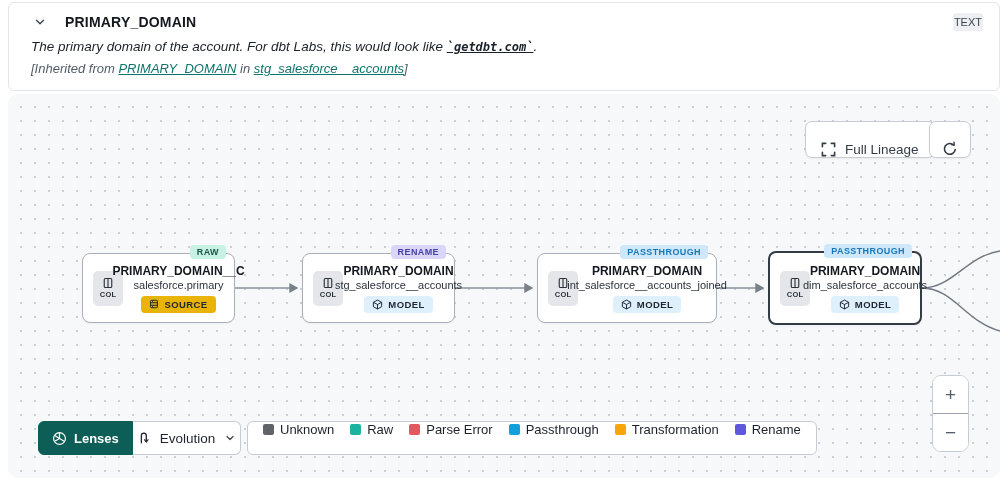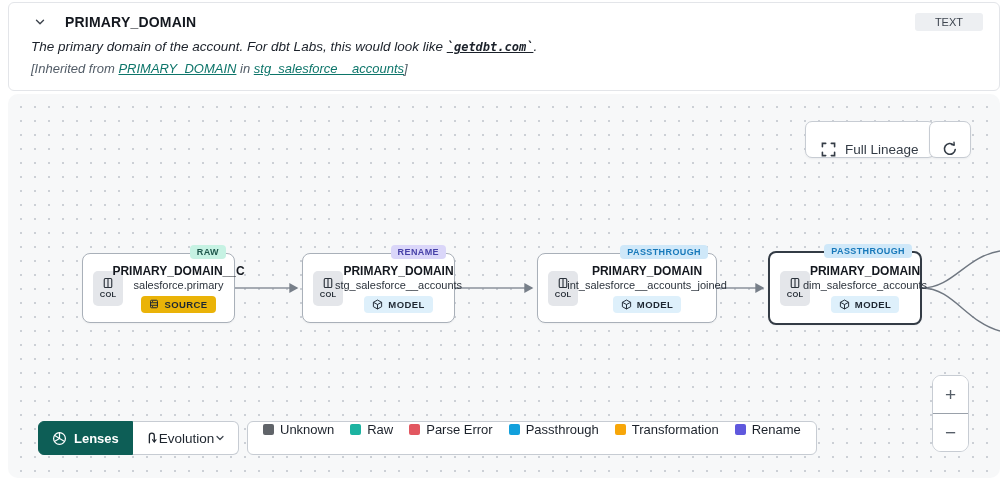--- a/index.html
+++ b/index.html
@@ -9,21 +9,21 @@
   .header-card {
     position:absolute; left:8px; top:2px; width:992px; height:89px;
     background:#ffffff; border:1px solid #e3e5e9; border-radius:6px;
     padding:10px 16px 8px 22px;
   }
   .header-row { display:flex; align-items:center; }
   .chevron-btn { background:none; border:none; cursor:pointer; padding:2px; margin-right:16px; display:flex; align-items:center; color:#3c434c; }
   .header-title { font-size:14px; font-weight:bold; color:#14181f; letter-spacing:.2px; }
   .type-badge {
     margin-left:auto; background:#edeff2; color:#3f4650; font-size:11px; font-weight:500;
-    padding:3px 20px; border-radius:3px;
+    padding:3px 1px; border-radius:3px;
   }
   .description { margin-top:8px; font-size:13.5px; font-style:italic; color:#1b212a; }
   .description .code { font-family:"DejaVu Sans Mono", monospace; font-weight:bold; font-size:12px;text-decoration:underline; }
   .inherited { margin-top:7px; font-size:13px; font-style:italic; color:#525c67; }
   .inherited a { color:#0d756a; text-decoration:underline; cursor:pointer; }
 
   
   .canvas {
     position:absolute; left:8px; top:94px; width:992px; height:384px;
     background:#f7f8f9; border-radius:10px;
@@ -80,21 +80,21 @@
   .res-model { background:#def0fb; }
 
   
   .lens-group { position:absolute; left:30px; top:327px; height:34px; display:flex; }
   .lenses-btn {
     display:flex; align-items:center; gap:7px; padding:0 13px; height:34px;
     background:#0d5e56; color:#ffffff; font-size:13px; font-weight:bold;
     border:1px solid #0d5e56; border-radius:6px 0 0 6px; cursor:pointer;
   }
   .lens-select {
-    display:flex; align-items:center; padding:0 12px; height:34px;
+    display:flex; align-items:center; gap:9px; padding:0 4px; height:34px;
     background:#ffffff; color:#1e252e; font-size:13.5px; font-weight:500;
     border:1px solid #c7ccd3; border-left:none; border-radius:0 6px 6px 0; cursor:pointer;
   }
 
   .legend-box {
     position:absolute; left:239px; top:327px; height:34px;
     background:#ffffff; border:1px solid #c7ccd3; border-radius:6px;
     display:flex; align-items:flex-start; gap:16px; padding:0 15px;
   }
   .legend-item { display:flex; align-items:center; gap:6px; font-size:13px; color:#1b212a; }

